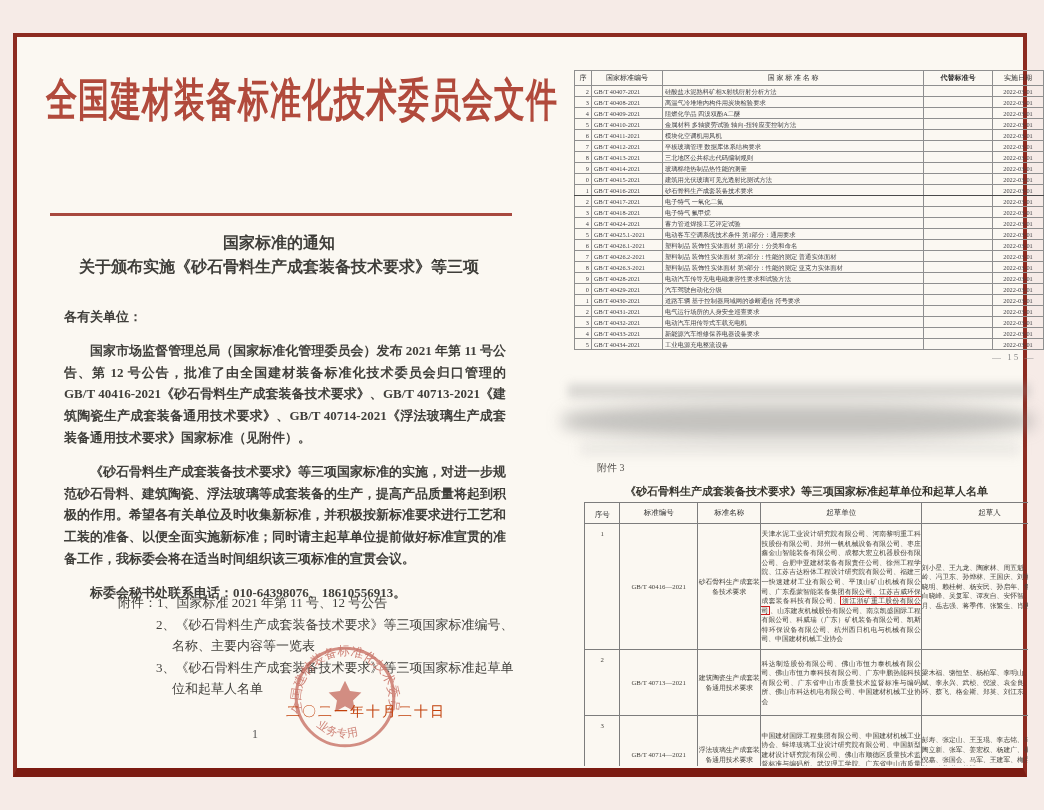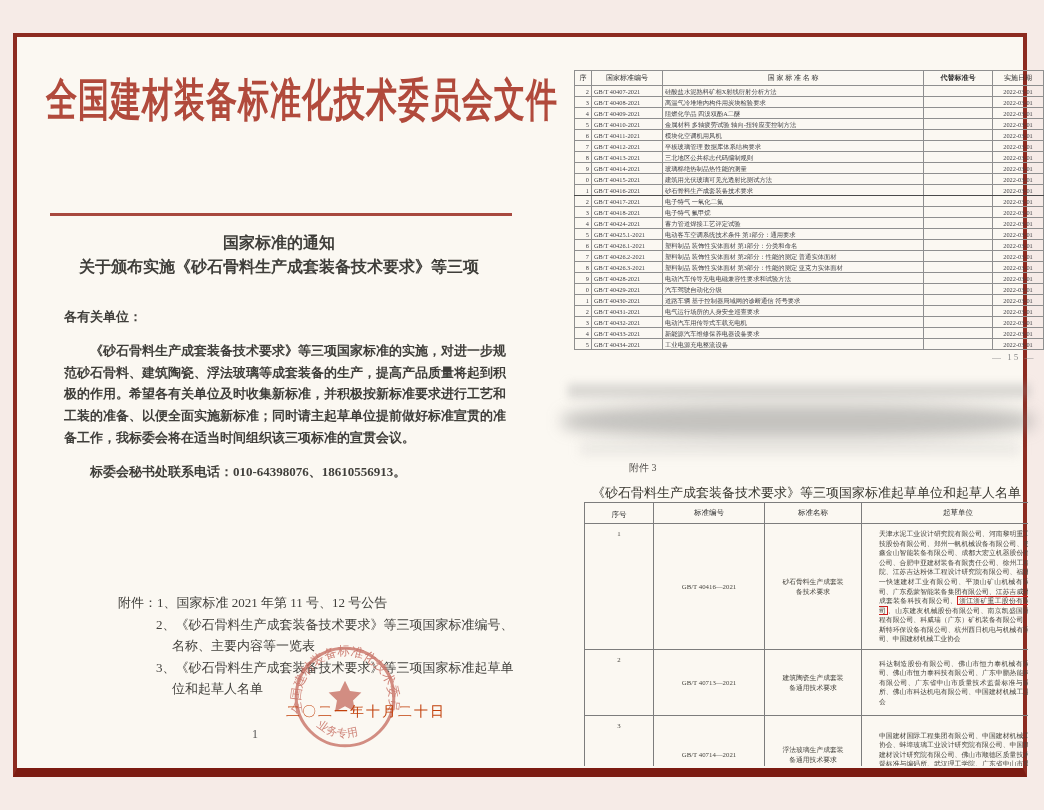--- a/index.html
+++ b/index.html
@@ -40,26 +40,26 @@
   .std-table .c3{width:64px;font-weight:bold;}
   .std-table .c4{width:46px;text-align:center;}
   .std-table tr.thick td{border-bottom:1.4px solid #4a4a4a;}
   .page15{position:absolute;left:992px;top:352px;width:90px;font-size:9px;color:#8a8a8a;
           letter-spacing:2px;}
   .band{position:absolute;z-index:1;}
   .band1{left:568px;top:384px;width:462px;height:14px;background:rgba(145,145,145,.32);filter:blur(5px);}
   .band2{left:562px;top:404px;width:472px;height:34px;background:rgba(120,120,120,.42);filter:blur(8px);border-radius:40%;}
   .band3{left:580px;top:443px;width:440px;height:12px;background:rgba(160,160,160,.18);filter:blur(6px);}
   
-  .annex-label{position:absolute;left:597px;top:461px;font-size:10px;color:#55524e;margin-left:32px;}
+  .annex-label{position:absolute;left:597px;top:461px;font-size:10px;color:#55524e;}
   .annex-title{position:absolute;left:583px;top:484px;width:447px;text-align:center;
-               font-size:13px;font-weight:normal;color:#38362f;}
+               font-size:11px;font-weight:bold;color:#38362f;}
   .annex-wrap{position:absolute;left:584px;top:502px;width:444px;height:264px;overflow:hidden;}
   .annex-table{width:474px;font-size:6.8px;color:#46443e;line-height:9.6px;}
-  .annex-table td{border:0.6px solid #7d7d7d;padding:2px 17px;vertical-align:middle;overflow:hidden;}
+  .annex-table td{border:0.6px solid #7d7d7d;padding:2px 0;vertical-align:middle;overflow:hidden;}
   .annex-table .hd td{height:13px;text-align:center;font-size:7.5px;color:#333;vertical-align:middle;}
   .annex-table .a0{width:34px;text-align:center;vertical-align:top;padding-top:5px;}
   .annex-table .a1{width:76px;text-align:center;}
   .annex-table .a2{width:62px;text-align:center;}
   .annex-table .a3{width:158px;text-align:justify;}
   .annex-table .a4{width:134px;text-align:left;}
   .annex-table tr.ar0 td{height:118px;}
   .annex-table tr.ar1 td{height:58px;}
   .annex-table tr.ar2 td{height:70px;}
   .boxed{border:1.6px solid #cc1f1f;padding:0 1px;}
@@ -71,20 +71,21 @@
   <div class="frame"></div>
 
   <div class="org-title">全国建材装备标准化技术委员会文件</div>
   <div class="red-rule"></div>
   <div class="heading">
     <div>国家标准的通知</div>
     <div>关于颁布实施《砂石骨料生产成套装备技术要求》等三项</div>
   </div>
   <div class="body-text">
     <p class="nohang">各有关单位：</p>
+    <p>国家市场监督管理总局（国家标准化管理委员会）发布 2021 年第 11 号公告、第 12 号公告，批准了由全国建材装备标准化技术委员会归口管理的 GB/T 40416-2021《砂石骨料生产成套装备技术要求》、GB/T 40713-2021《建筑陶瓷生产成套装备通用技术要求》、GB/T 40714-2021《浮法玻璃生产成套装备通用技术要求》国家标准（见附件）。</p>
     <p>《砂石骨料生产成套装备技术要求》等三项国家标准的实施，对进一步规范砂石骨料、建筑陶瓷、浮法玻璃等成套装备的生产，提高产品质量将起到积极的作用。希望各有关单位及时收集新标准，并积极按新标准要求进行工艺和工装的准备、以便全面实施新标准；同时请主起草单位提前做好标准宣贯的准备工作，我标委会将在适当时间组织该三项标准的宣贯会议。</p>
     <p>标委会秘书处联系电话：010-64398076、18610556913。</p>
   </div>
   <div class="attach">
     <div>
       <span>附件：</span><span>1、国家标准 2021 年第 11 号、12 号公告</span>
     </div>
     <div class="attach-item">2、《砂石骨料生产成套装备技术要求》等三项国家标准编号、名称、主要内容等一览表</div>
     <div class="attach-item">3、《砂石骨料生产成套装备技术要求》等三项国家标准起草单位和起草人名单</div>
   </div>

